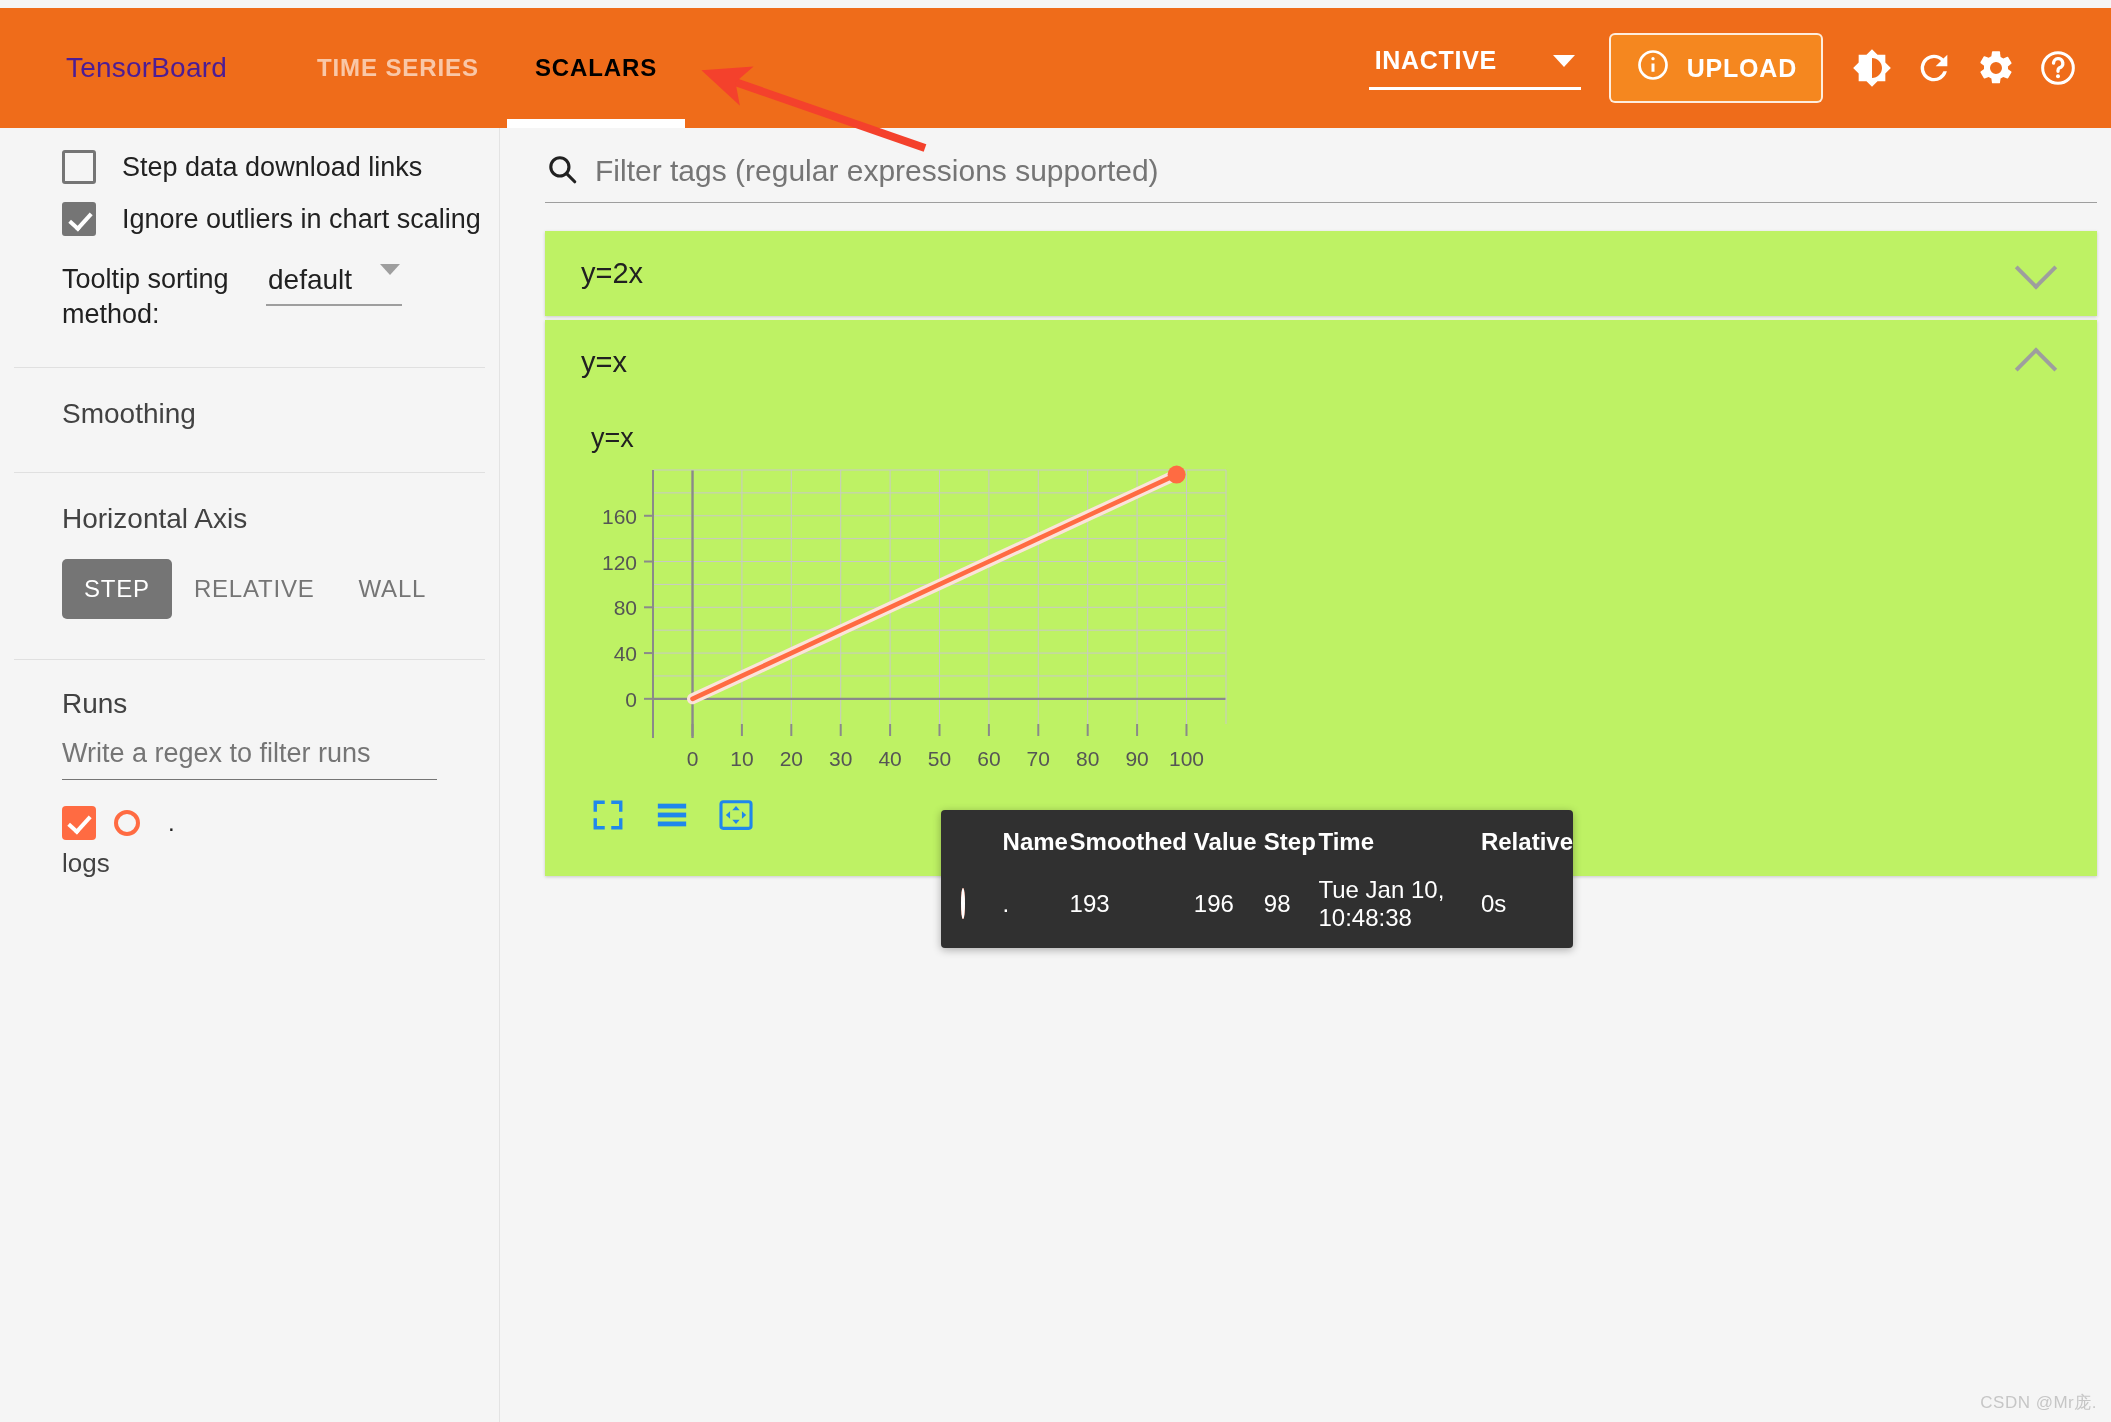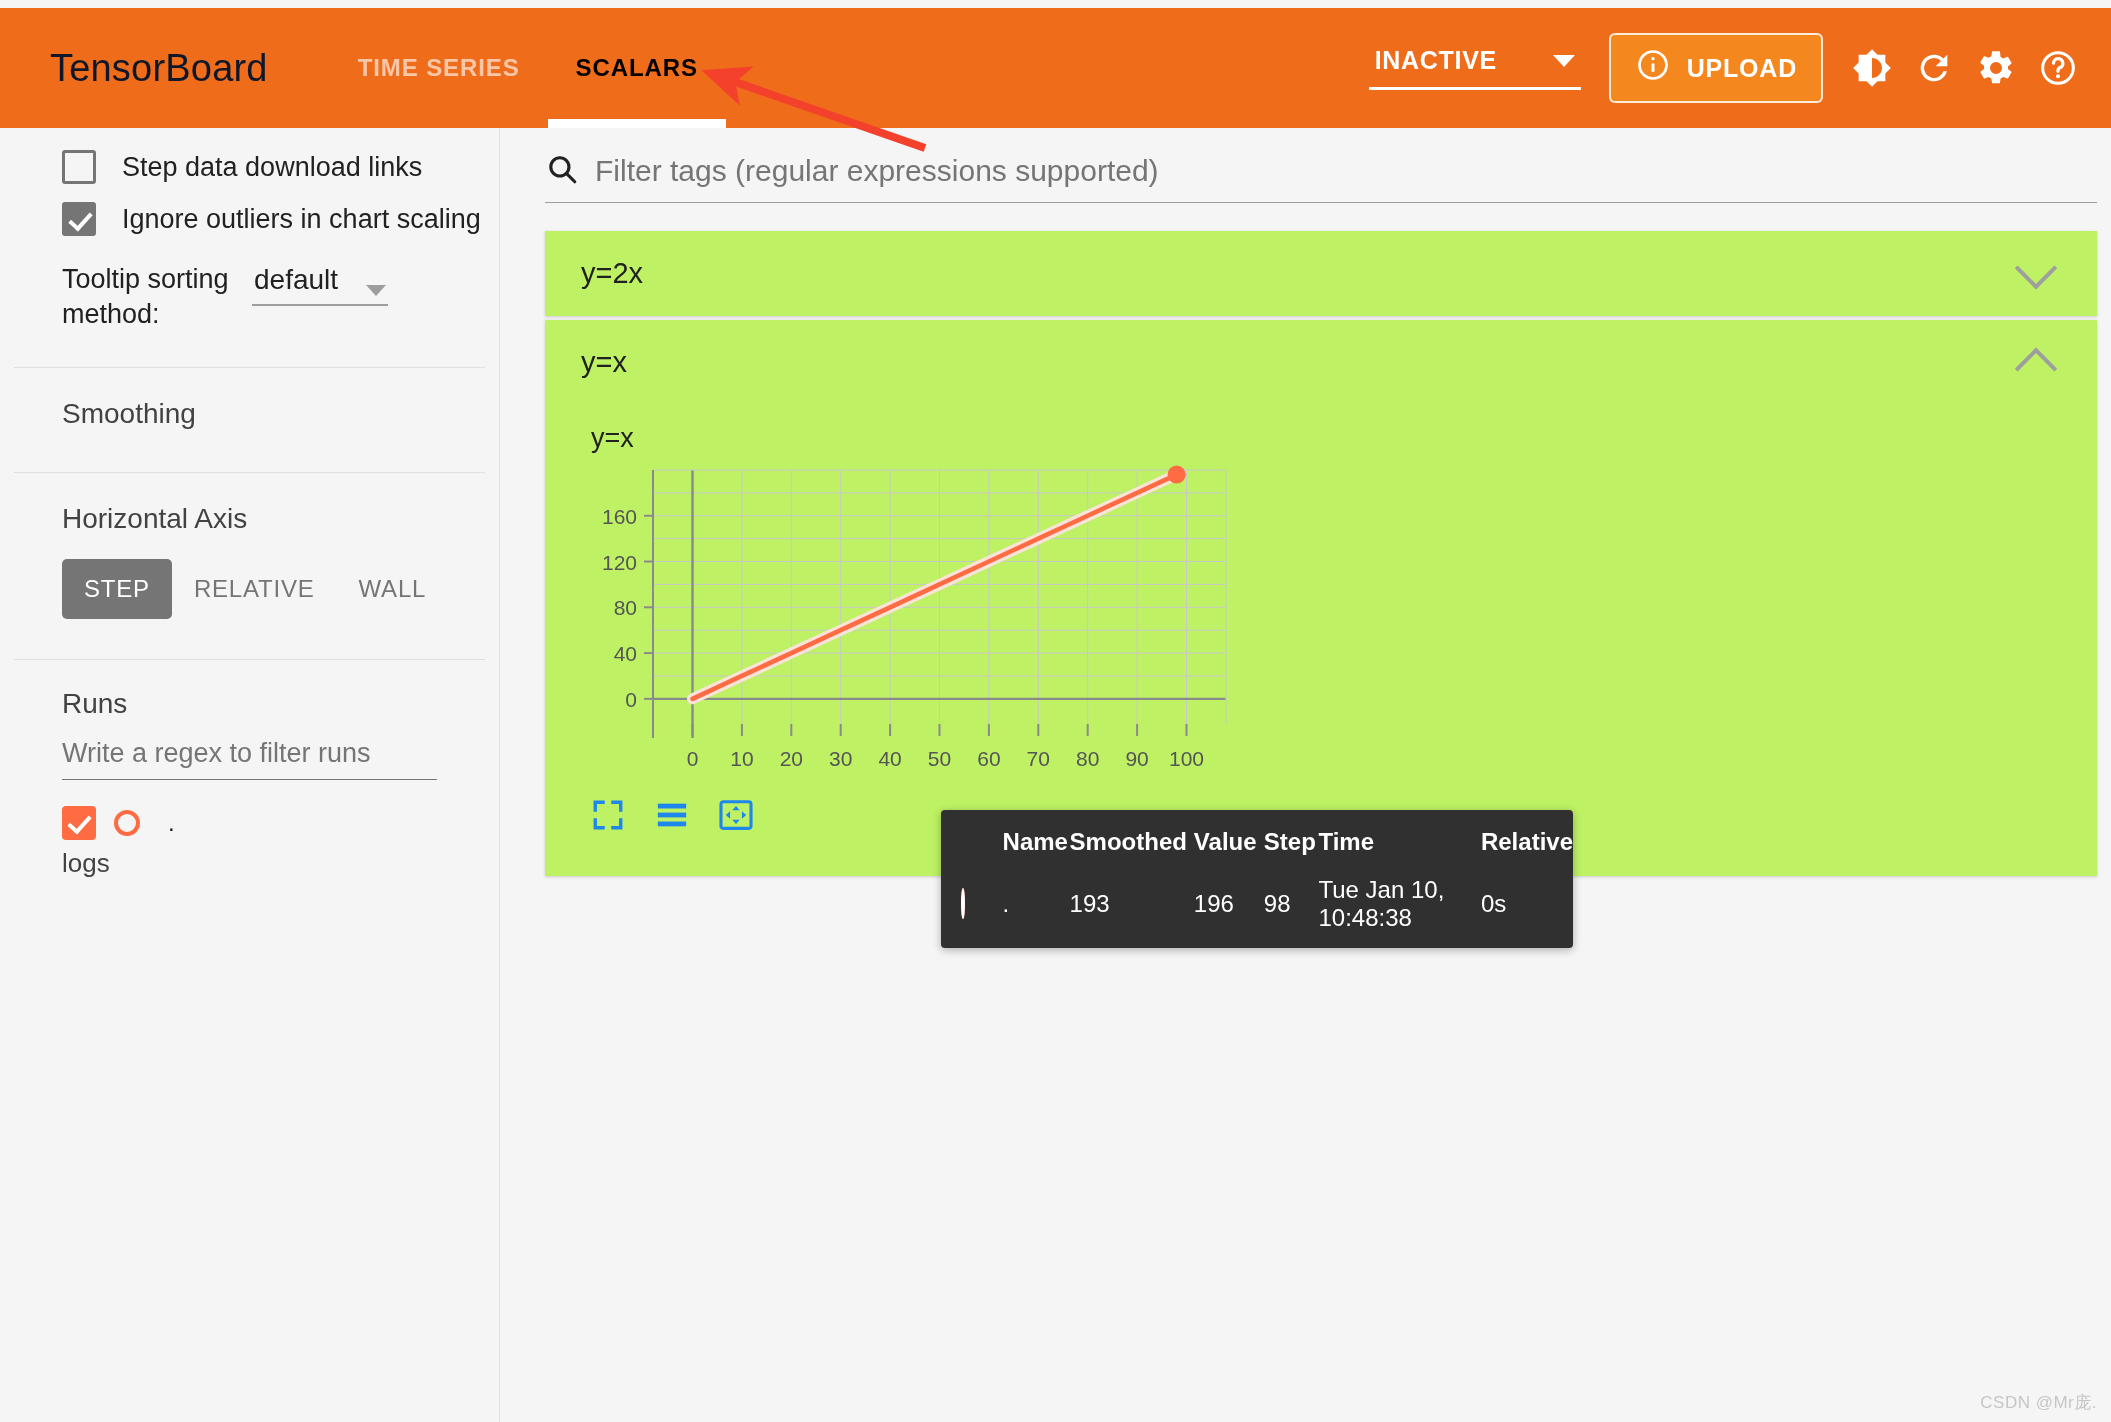--- a/index.html
+++ b/index.html
@@ -21,25 +21,26 @@
     position: absolute;
     left: 0; top: 8px;
     width: 2111px; height: 120px;
     background: #ef6c1a;
     display: flex;
     align-items: center;
     box-sizing: border-box;
     padding: 0 22px 0 50px;
   }
   .brand {
-    color: #0f172a;
-    font-size: 38px;
+    color: #4c1d95;
+    font-size: 28px;
     font-weight: 400;
     letter-spacing: 0.2px;
     white-space: nowrap;
+    margin-left: 16px;
   }
   .tabs {
     display: flex;
     align-items: stretch;
     height: 120px;
     margin-left: 62px;
   }
   .tab {
     position: relative;
     display: flex;
@@ -181,24 +182,25 @@
     align-items: flex-start;
     margin-top: 26px;
   }
   .tooltip-sort-label {
     font-size: 27px;
     color: #212121;
     line-height: 1.28;
     width: 190px;
   }
   .select-box {
+    margin-left: 14px;
     border-bottom: 2px solid #9e9e9e;
     min-width: 132px;
     display: flex;
-    align-items: flex-end;
+    align-items: flex-start;
     justify-content: space-between;
     padding: 2px 2px 8px 2px;
     cursor: pointer;
   }
   .select-val {
     font-size: 28px;
     color: #212121;
   }
   .select-caret {
     width: 0; height: 0;

